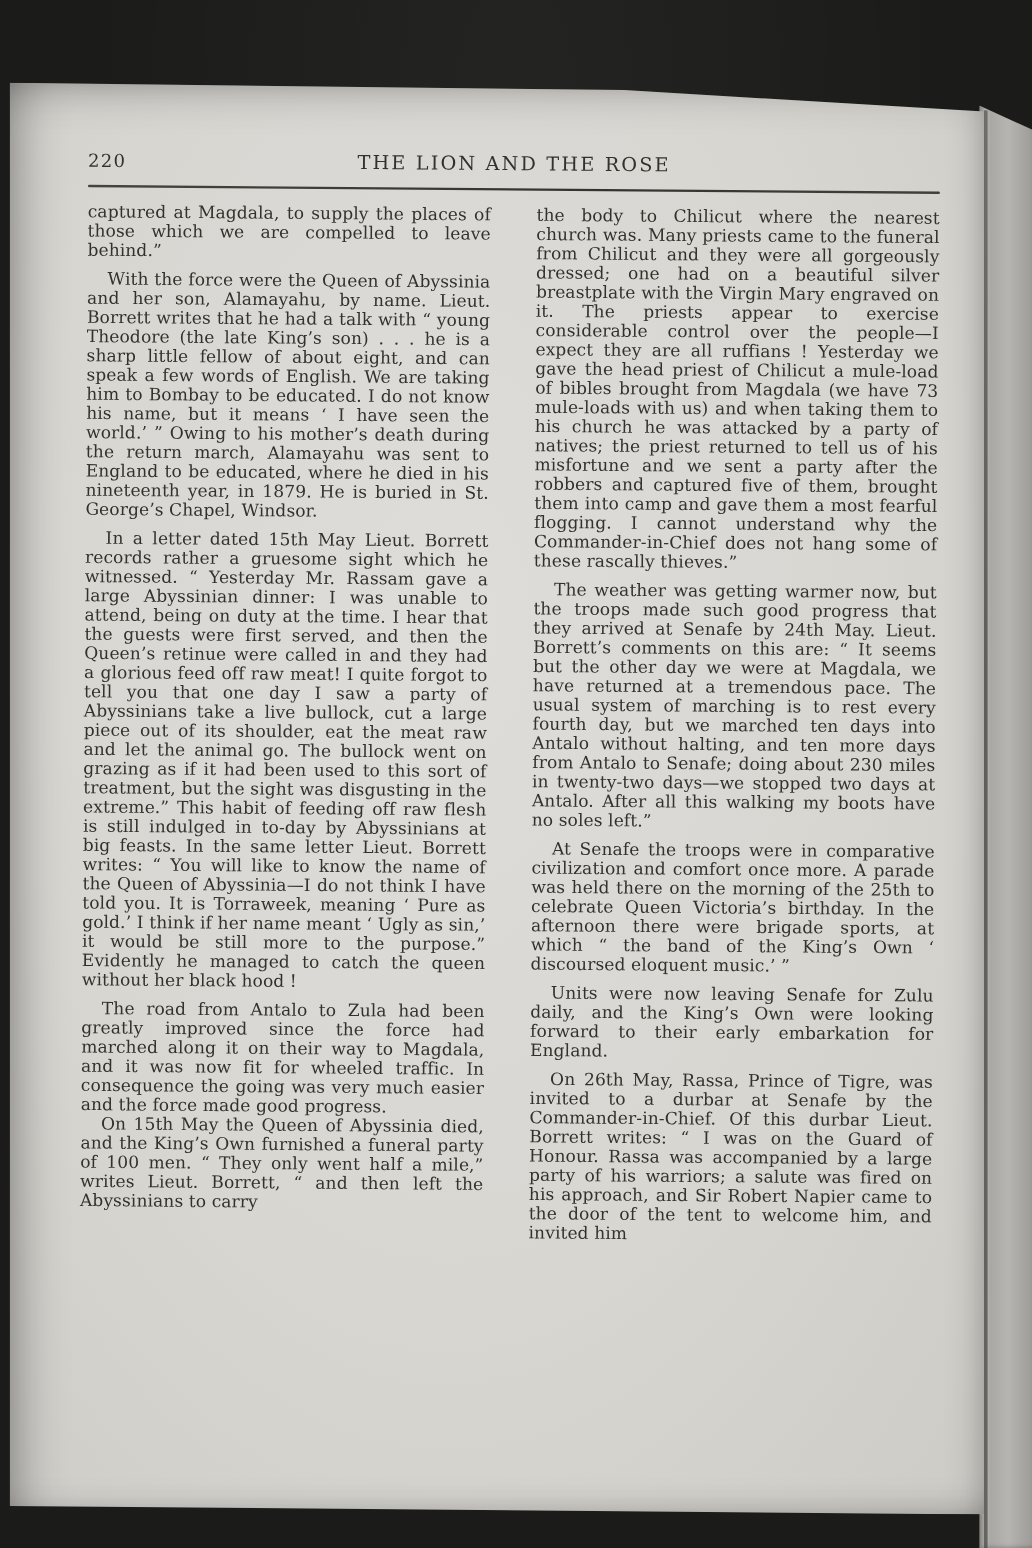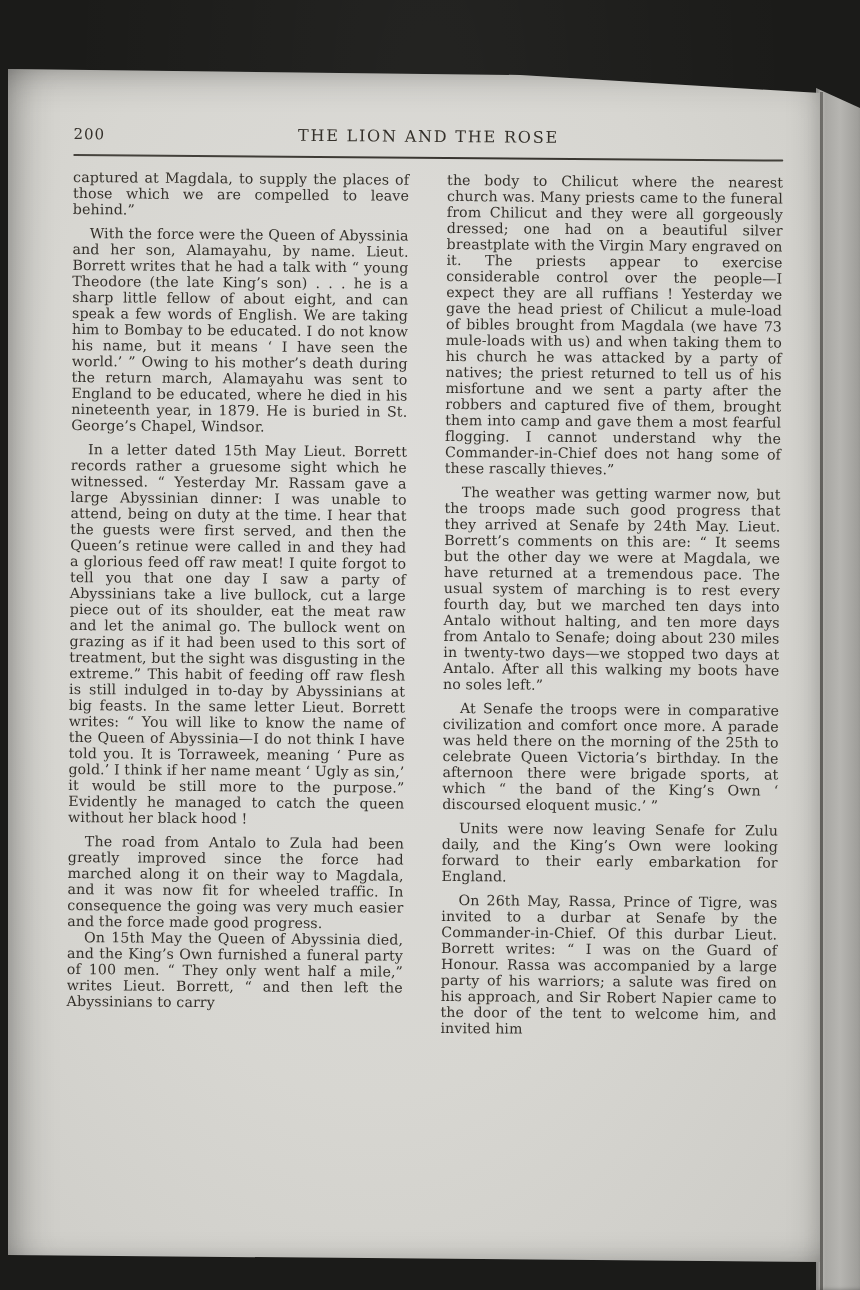--- a/index.html
+++ b/index.html
@@ -92,21 +92,21 @@
 <body>
 
 <div class="photo-bg"></div>
 
 <div class="page-stack"></div>
 <div class="page-crease"></div>
 
 <div class="page">
   <div class="page-inner">
     <div class="header-row">
-      <span class="page-number">200</span>
+      <span class="page-number">220</span>
       <span class="running-title">THE LION AND THE ROSE</span>
     </div>
     <div class="header-rule"></div>
     <div class="text-columns">
       <div class="col">
           <p class="">captured at Magdala, to supply the places of those which we are compelled to leave behind.”</p>
           <p class="indent gap">With the force were the Queen of Abyssinia and her son, Alamayahu, by name. Lieut. Borrett writes that he had a talk with “ young Theodore (the late King’s son) . . . he is a sharp little fellow of about eight, and can speak a few words of English. We are taking him to Bombay to be educated. I do not know his name, but it means ‘ I have seen the world.’ ” Owing to his mother’s death during the return march, Alamayahu was sent to England to be educated, where he died in his nineteenth year, in 1879. He is buried in St. George’s Chapel, Windsor.</p>
           <p class="indent gap">In a letter dated 15th May Lieut. Borrett records rather a gruesome sight which he witnessed. “ Yesterday Mr. Rassam gave a large Abyssinian dinner: I was unable to attend, being on duty at the time. I hear that the guests were first served, and then the Queen’s retinue were called in and they had a glorious feed off raw meat! I quite forgot to tell you that one day I saw a party of Abyssinians take a live bullock, cut a large piece out of its shoulder, eat the meat raw and let the animal go. The bullock went on grazing as if it had been used to this sort of treatment, but the sight was disgusting in the extreme.” This habit of feeding off raw flesh is still indulged in to-day by Abyssinians at big feasts. In the same letter Lieut. Borrett writes: “ You will like to know the name of the Queen of Abyssinia—I do not think I have told you. It is Torraweek, meaning ‘ Pure as gold.’ I think if her name meant ‘ Ugly as sin,’ it would be still more to the purpose.” Evidently he managed to catch the queen without her black hood !</p>
           <p class="indent gap">The road from Antalo to Zula had been greatly improved since the force had marched along it on their way to Magdala, and it was now fit for wheeled traffic. In consequence the going was very much easier and the force made good progress.</p>
           <p class="indent ">On 15th May the Queen of Abyssinia died, and the King’s Own furnished a funeral party of 100 men. “ They only went half a mile,” writes Lieut. Borrett, “ and then left the Abyssinians to carry</p>

